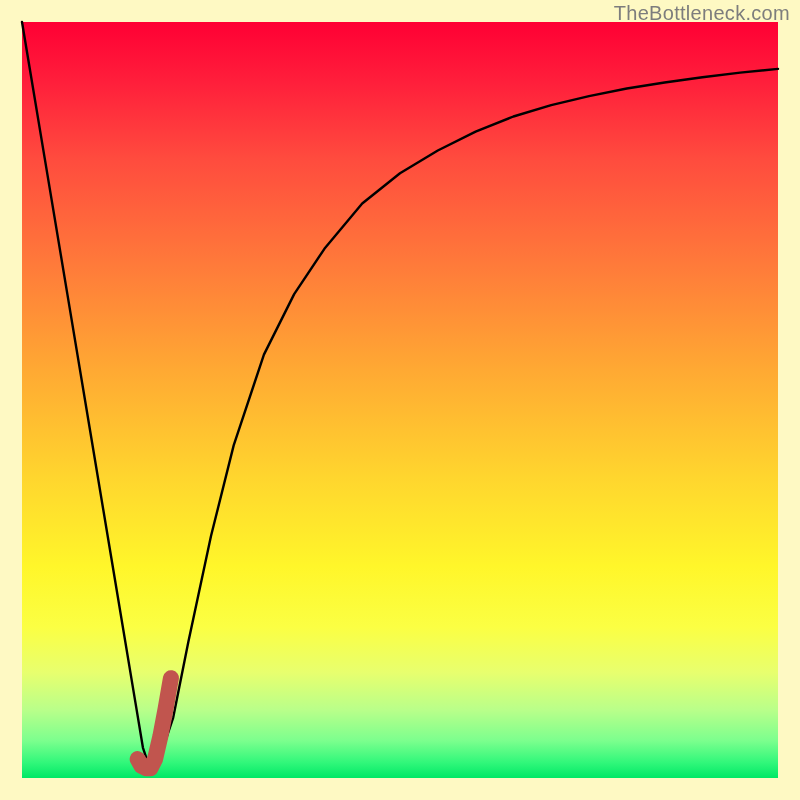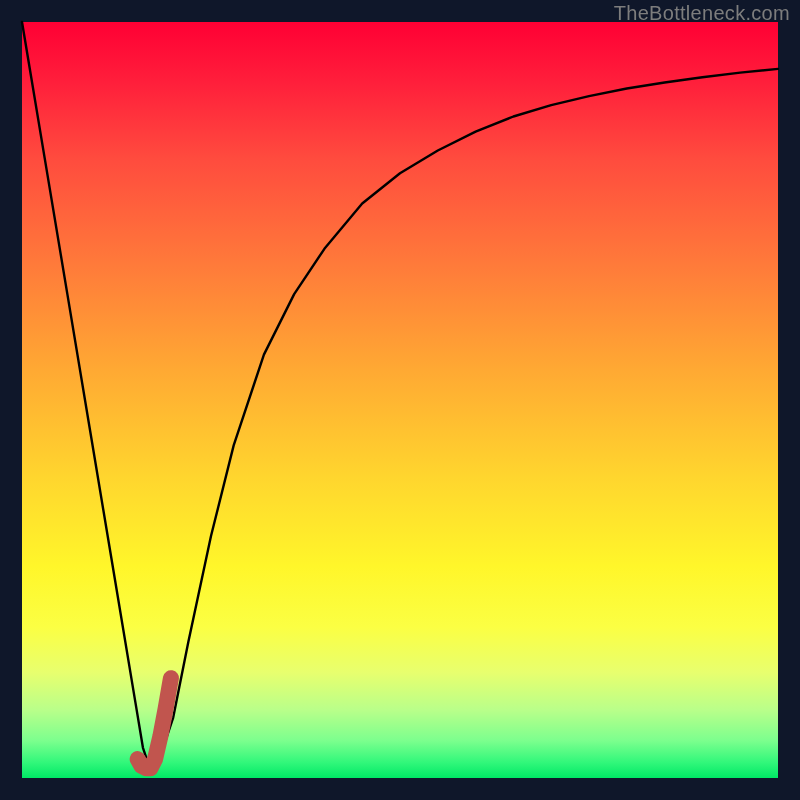--- a/index.html
+++ b/index.html
@@ -8,21 +8,21 @@
     width: 800px;
     height: 800px;
     background: #000;
     overflow: hidden;
     font-family: Arial, Helvetica, sans-serif;
   }
   .frame {
     position: relative;
     width: 800px;
     height: 800px;
-    background: #0f172a;
+    background: #fef9c3;
   }
   .plot-area {
     position: absolute;
     left: 22px;
     top: 22px;
     width: 756px;
     height: 756px;
     
     background: linear-gradient(
       to bottom,

